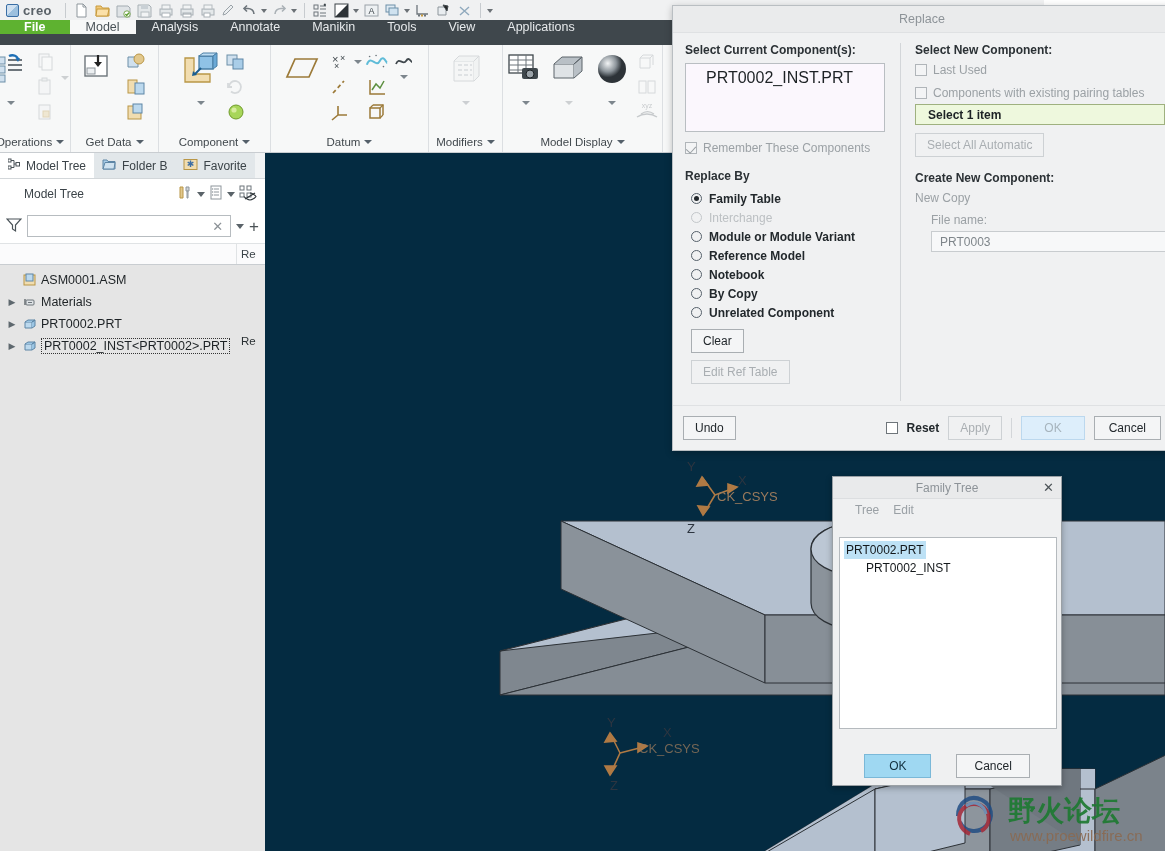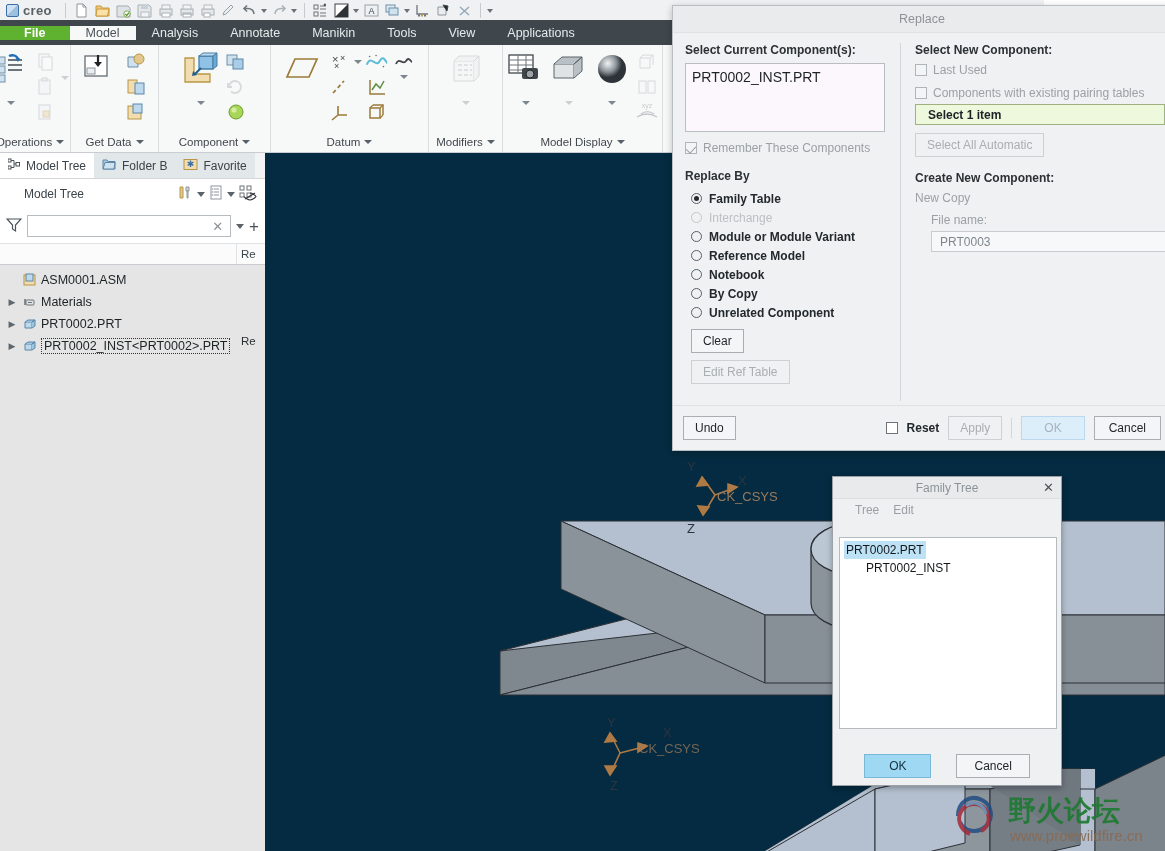--- a/index.html
+++ b/index.html
@@ -31,21 +31,21 @@
   .caretdn { width:9px; height:17px; display:inline-block; position:relative; }
   .caretdn::after {
     content:""; position:absolute; left:1px; top:7px;
     border-left:3.5px solid transparent; border-right:3.5px solid transparent;
     border-top:4px solid #6b7176;
   }
 
   
   #tabbar {
     position:absolute; left:0; top:20px; width:956px; height:25px;
-    background:#3f474c; display:flex; align-items:center;
+    background:#3f474c; display:flex; align-items:flex-start;
   }
   .tab {
     display:flex; align-items:center; justify-content:center;
     padding:0 16px; color:#e7eaec; font-size:12.5px; cursor:default;
   }
   .tab.file { background:#5eb230; color:#fff; font-weight:600; padding:0 24px; }
   .tab.active { background:#f7f8f8; color:#4a5358; }
 
   
   #ribbon {
@@ -123,21 +123,21 @@
   }
   #replace .dbody { position:relative; height:374px; display:flex; }
   #replace .lcol { width:228px; padding:10px 0 0 12px; }
   #replace .vdiv { width:1px; background:#d3d6d9; margin:10px 0 6px 0; }
   #replace .rcol { flex:1; padding:10px 0 0 14px; }
   .sechdr { font-size:12px; font-weight:bold; color:#2b3135; margin-bottom:6px; }
   .sechdr.dim { font-weight:normal; color:#9ba1a5; }
 
   #curlist {
     width:200px; height:69px; background:#fbf7fd; border:1px solid #b9bec2;
-    padding:5px 6px; font-size:14px; color:#1d2225;
+    padding:5px 20px; font-size:16px; color:#1d2225;
   }
   .ckrow { display:flex; align-items:center; gap:6px; margin-top:9px; font-size:12px; }
   .cbox { width:12px; height:12px; border:1px solid #b0b5b9; background:#f3f4f5; position:relative; }
   .cbox.checked::after {
     content:""; position:absolute; left:2px; top:1px; width:5px; height:8px;
     border:solid #9aa0a4; border-width:0 1.6px 1.6px 0; transform:rotate(42deg);
   }
   .cbox.live { background:#fff; border-color:#6e757a; }
   .dimtxt { color:#9ba1a5; }
 

